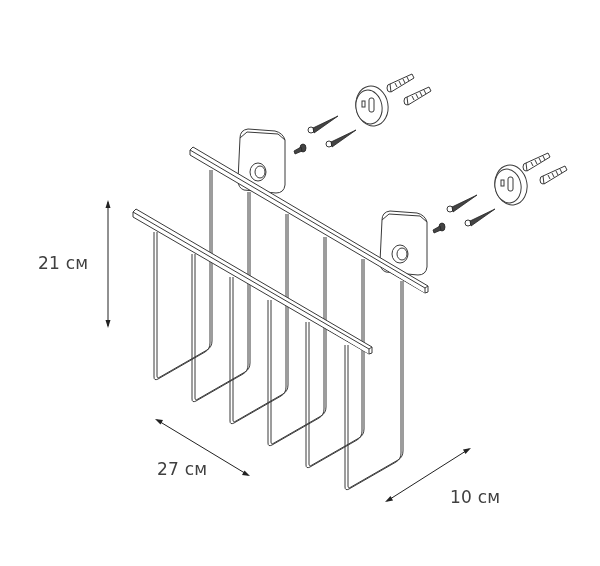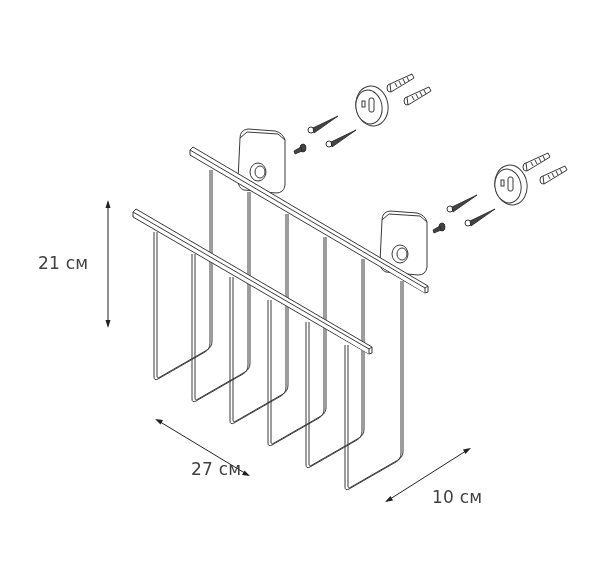--- a/index.html
+++ b/index.html
@@ -1,21 +1,21 @@
 <!DOCTYPE html>
 <html><head>
   <meta charset="utf-8">
   <style>
     html, body { margin: 0; padding: 0; background: #ffffff; }
     body { width: 600px; height: 566px; position: relative; overflow: hidden; font-family: "DejaVu Sans", sans-serif; }
     .canvas { position: absolute; left: 0; top: 0; width: 600px; height: 566px; }
     .dim-label { position: absolute; font-family: "DejaVu Sans", sans-serif; font-size: 17px; color: #404040; white-space: nowrap; letter-spacing: 0.2px; }
     #lbl-height { left: 38px; top: 253px; }
-    #lbl-width { left: 157px; top: 459px; margin-left: 34px; }
-    #lbl-depth { left: 432px; top: 487px; }
+    #lbl-width { left: 157px; top: 459px; }
+    #lbl-depth { left: 450px; top: 487px; }
     svg .wire { fill: none; stroke: #3a3a3a; stroke-width: 1; }
     svg .bar { fill: #ffffff; stroke: #3a3a3a; stroke-width: 1; stroke-linejoin: round; }
     svg .dim { stroke: #222; stroke-width: 1; fill: none; }
     svg .arrow { fill: #222; stroke: none; }
     svg .part { fill: #ffffff; stroke: #3a3a3a; stroke-width: 1; }
     svg .dark { fill: #444; stroke: #222; stroke-width: 0.8; }
   </style>
 </head>
 <body>
 

